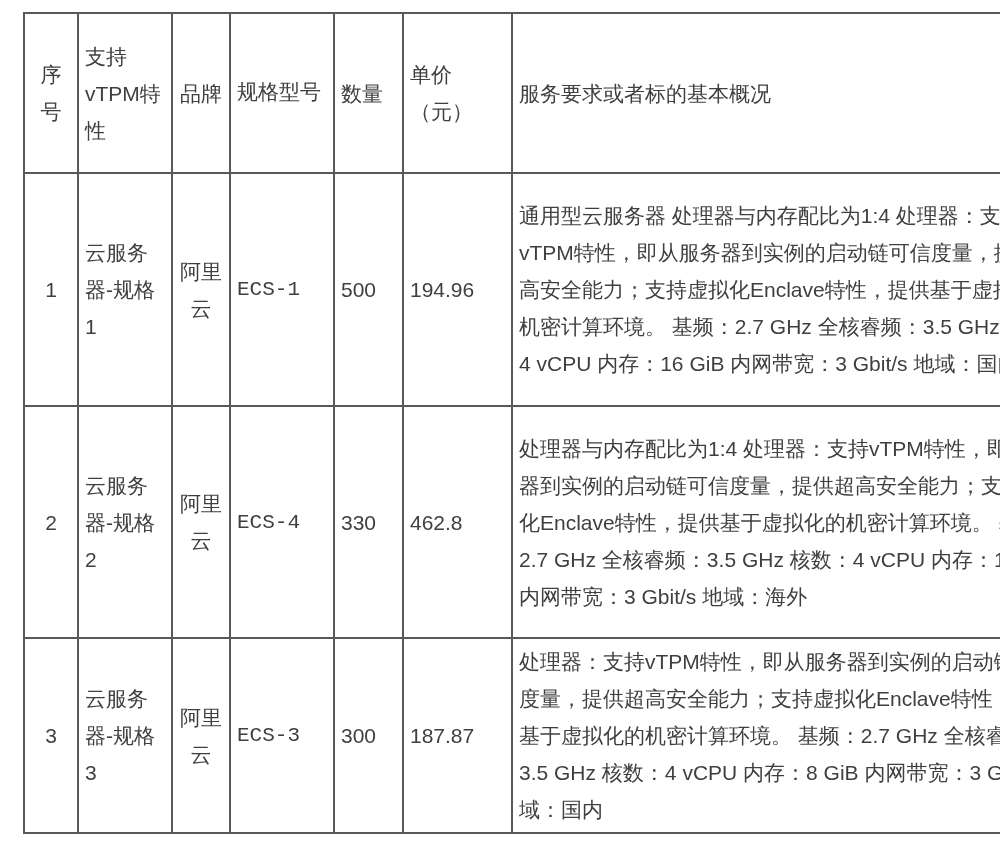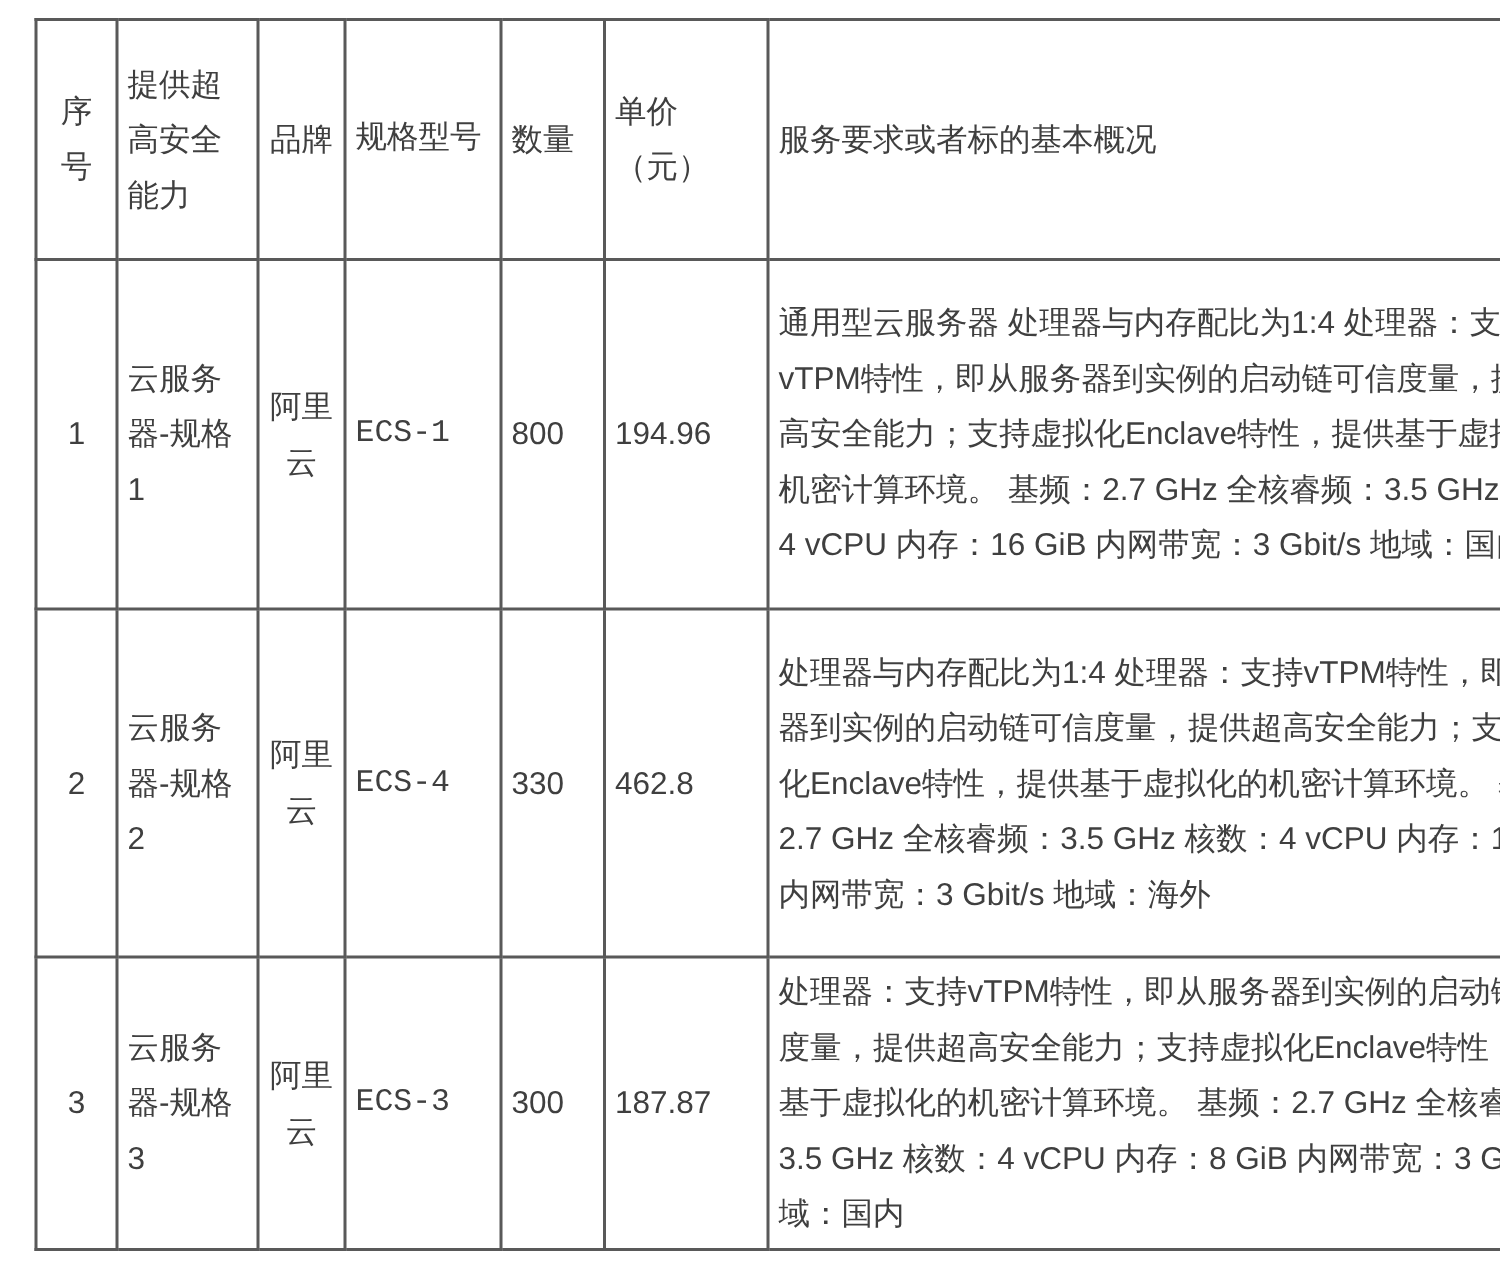--- a/index.html
+++ b/index.html
@@ -51,38 +51,38 @@
   .row-3 { height: 195px; }
   .blk { display: block; }
 </style>
 </head>
 <body>
 
 <table class="doc-table">
   <thead>
     <tr class="row-header">
       <th class="col-seq">序号</th>
-      <th class="col-name">提供超高安全能力</th>
+      <th class="col-name">支持vTPM特性</th>
       <th class="col-brand">品牌</th>
       <th class="col-model">规格型号</th>
       <th class="col-qty">数量</th>
       <th class="col-price">
         <span class="blk">单价</span>
         <span class="blk">（元）</span>
       </th>
       <th class="col-desc">服务要求或者标的基本概况</th>
     </tr>
   </thead>
   <tbody>
     <tr class="row-1">
       <td class="col-seq">1</td>
       <td class="col-name">云服务器-规格1</td>
       <td class="col-brand">阿里云</td>
       <td class="col-model">ECS-1</td>
-      <td class="col-qty">800</td>
+      <td class="col-qty">500</td>
       <td class="col-price">194.96</td>
       <td class="col-desc">通用型云服务器 处理器与内存配比为1:4 处理器：支持vTPM特性，即从服务器到实例的启动链可信度量，提供超高安全能力；支持虚拟化Enclave特性，提供基于虚拟化的机密计算环境。 基频：2.7 GHz 全核睿频：3.5 GHz 核数：4 vCPU 内存：16 GiB 内网带宽：3 Gbit/s 地域：国内</td>
     </tr>
     <tr class="row-2">
       <td class="col-seq">2</td>
       <td class="col-name">云服务器-规格2</td>
       <td class="col-brand">阿里云</td>
       <td class="col-model">ECS-4</td>
       <td class="col-qty">330</td>
       <td class="col-price">462.8</td>

